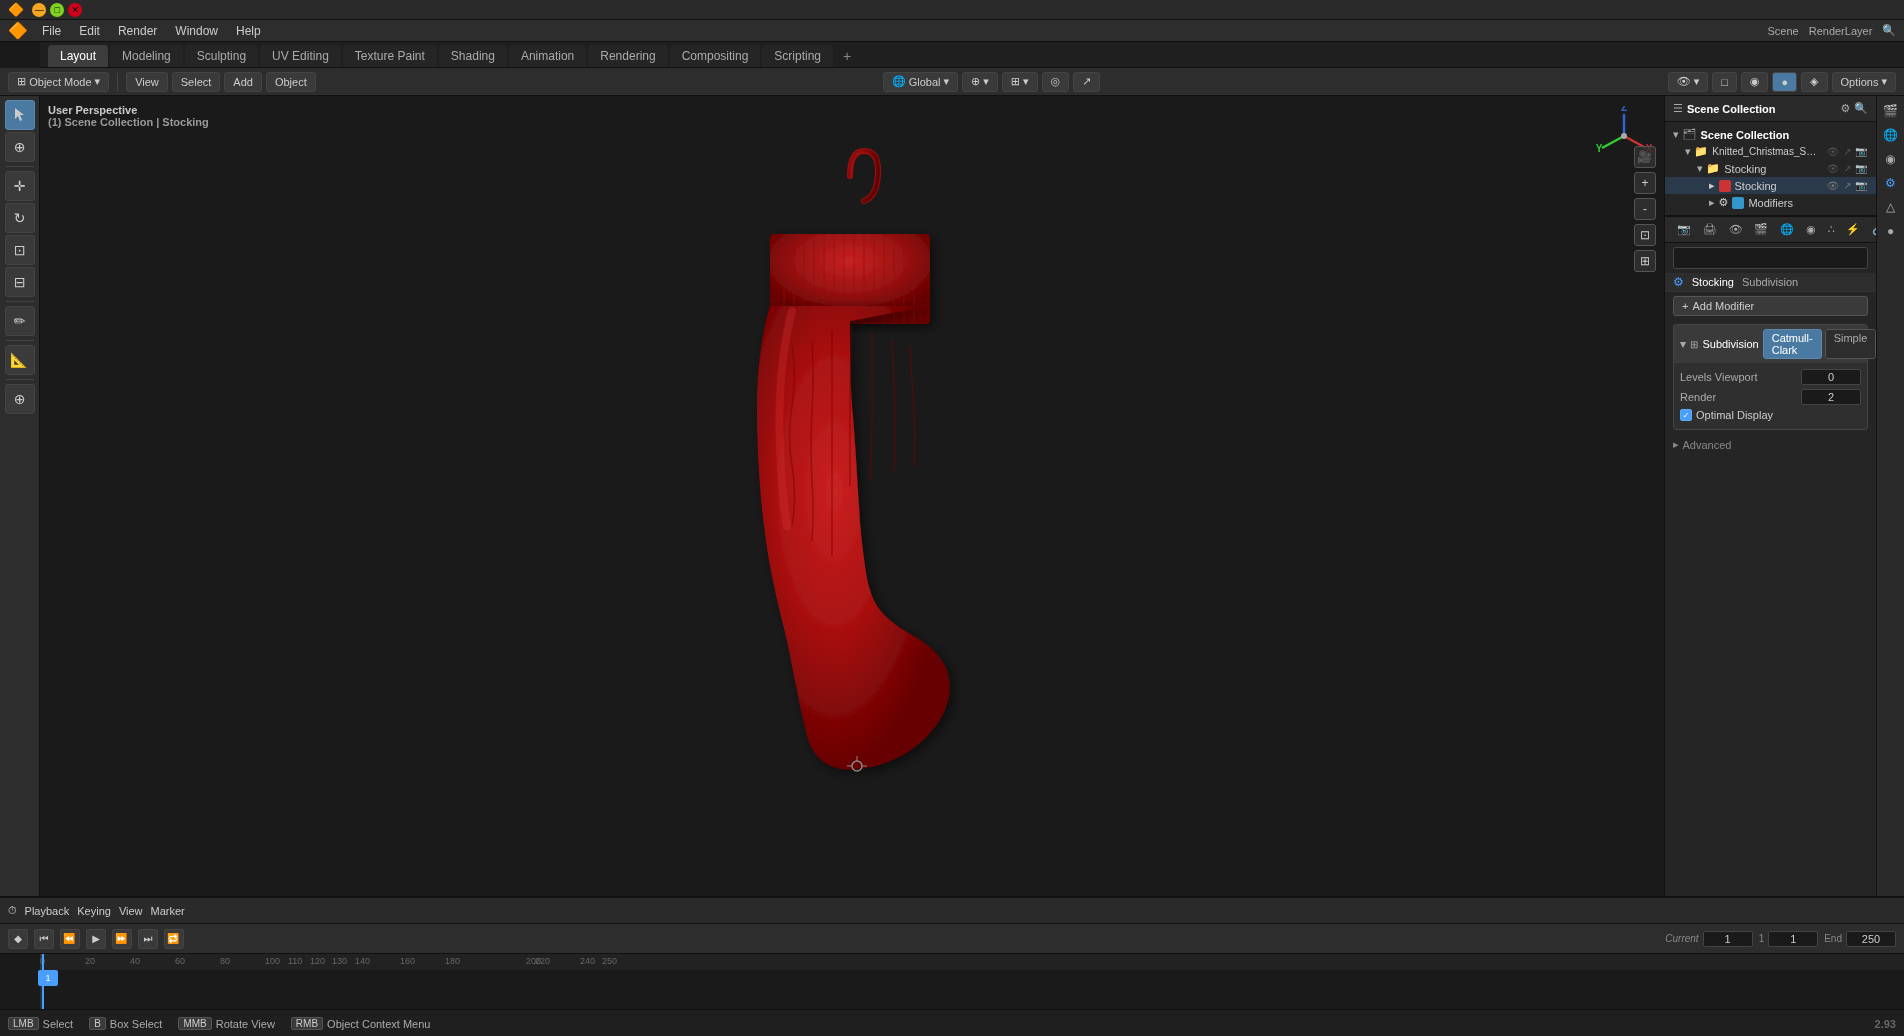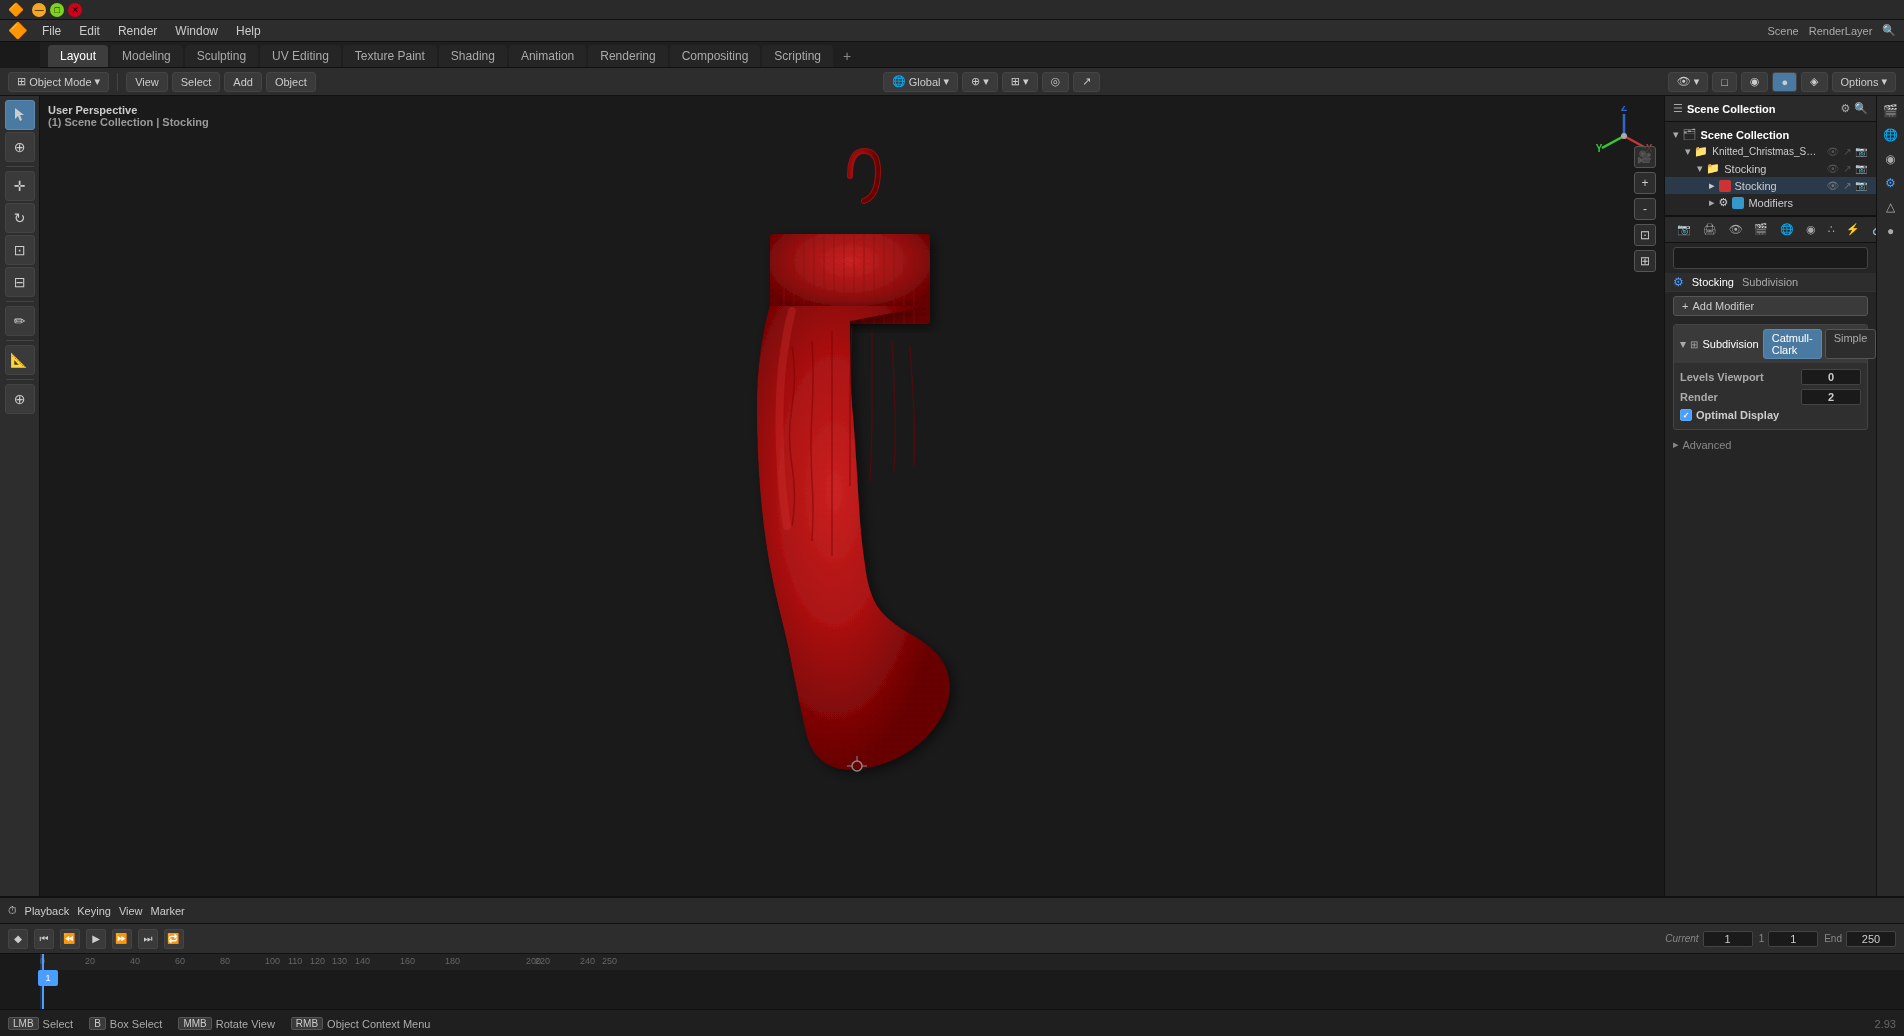--- a/index.html
+++ b/index.html
@@ -326,21 +326,20 @@
     .modifier-header {
       display: flex;
       align-items: center;
       padding: 4px 6px;
       background: #3a3a3a;
       border-radius: 3px 3px 0 0;
       gap: 4px;
     }
     .modifier-body {
       padding: 6px;
-      font-weight: bold;
     }
     .modifier-row {
       display: flex;
       align-items: center;
       justify-content: space-between;
       margin-bottom: 4px;
       font-size: 11px;
     }
     .modifier-label { color: #aaa; }
     .modifier-value {
@@ -1040,15 +1039,15 @@
     </div>
     <div class="status-item">
       <span class="status-key">MMB</span>
       <span>Rotate View</span>
     </div>
     <div class="status-item">
       <span class="status-key">RMB</span>
       <span>Object Context Menu</span>
     </div>
     <div style="flex:1"></div>
-    <span style="font-size:11px; color:#666;">2.93</span>
+    <span style="font-size:11px; color:#666;font-weight:bold;">2.93</span>
   </div>
 </div>
 
 </body></html>

